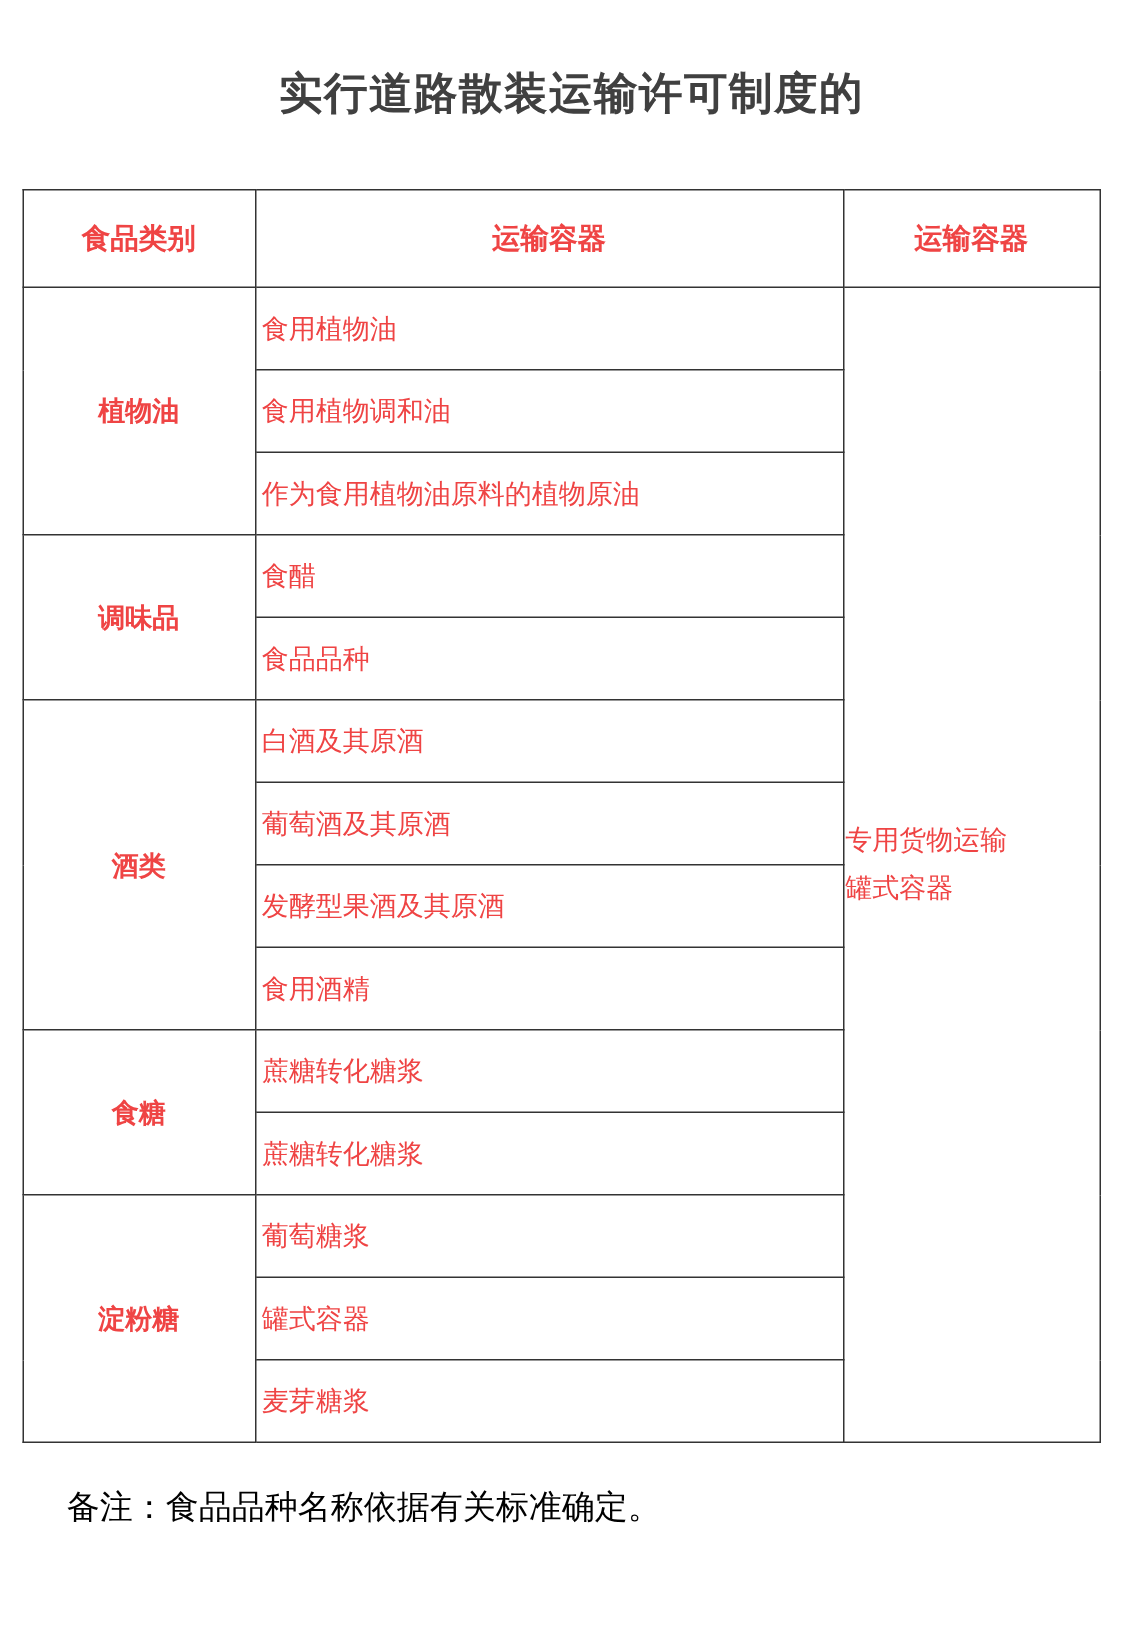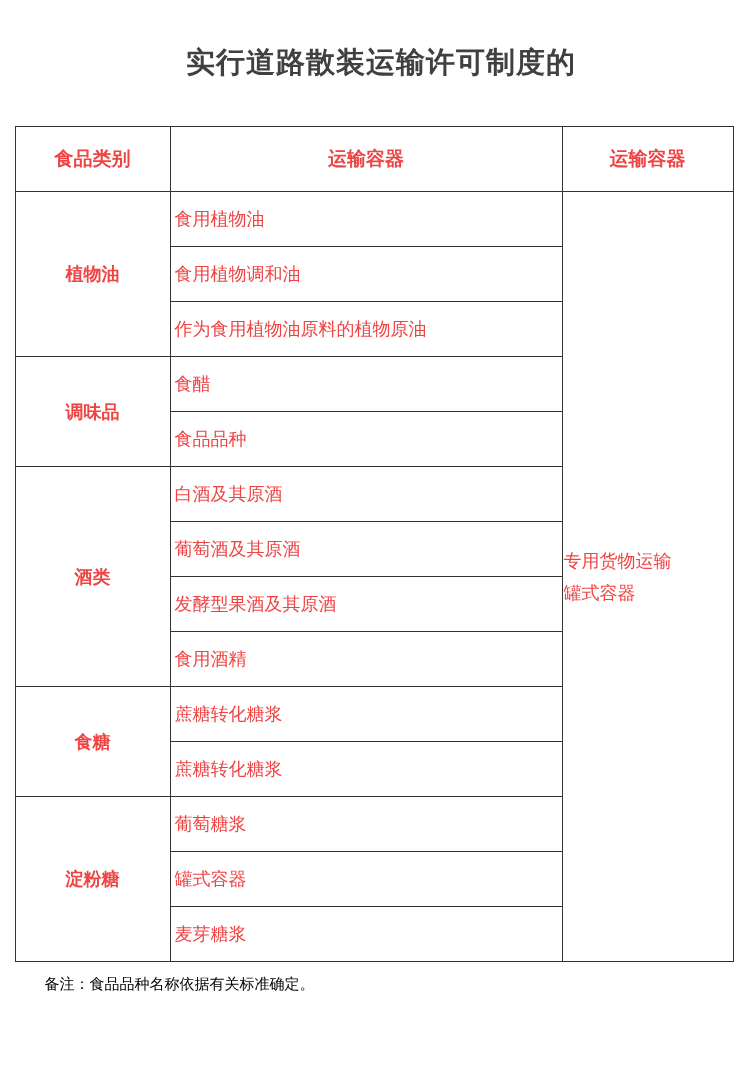--- a/index.html
+++ b/index.html
@@ -78,26 +78,26 @@
   }
   td.container-cell {
     text-align: left;
     vertical-align: middle;
     font-family: "DejaVu Sans", "Liberation Sans", sans-serif;
     font-size: 19px;
     line-height: 32px;
     font-weight: normal;
   }
   .note {
-    margin: 13px auto 0 auto;
+    margin: 28px auto 0 auto;
     width: 718px;
     padding-left: 30px;
     box-sizing: border-box;
     font-family: "DejaVu Sans", "Liberation Sans", sans-serif;
-    font-size: 15px;
+    font-size: 22px;
     color: #000000;
   }
 </style>
 </head>
 <body>
 
 <div class="page">
 
   <div class="title-block">
     <div class="title-line">实行道路散装运输许可制度的</div>

